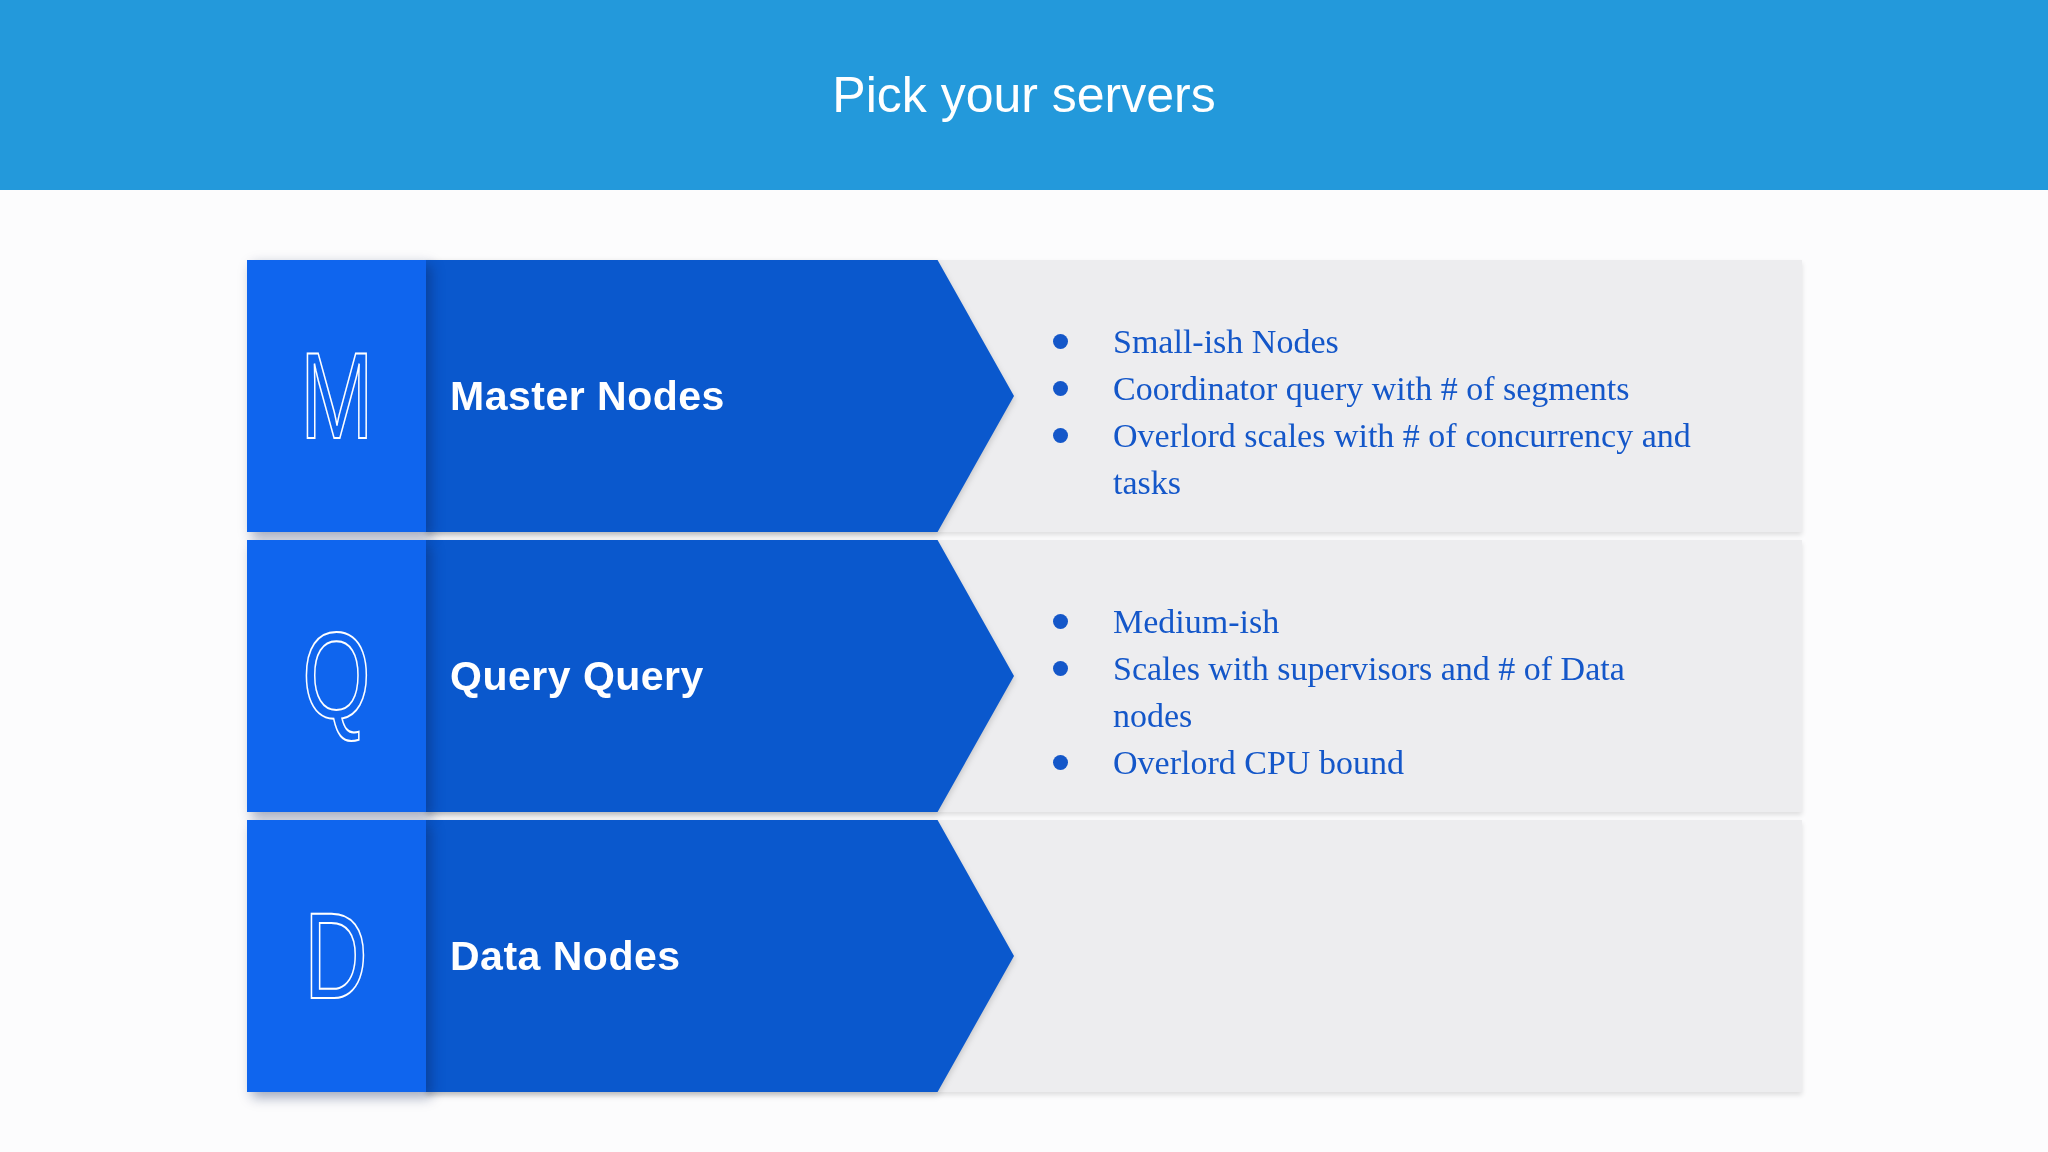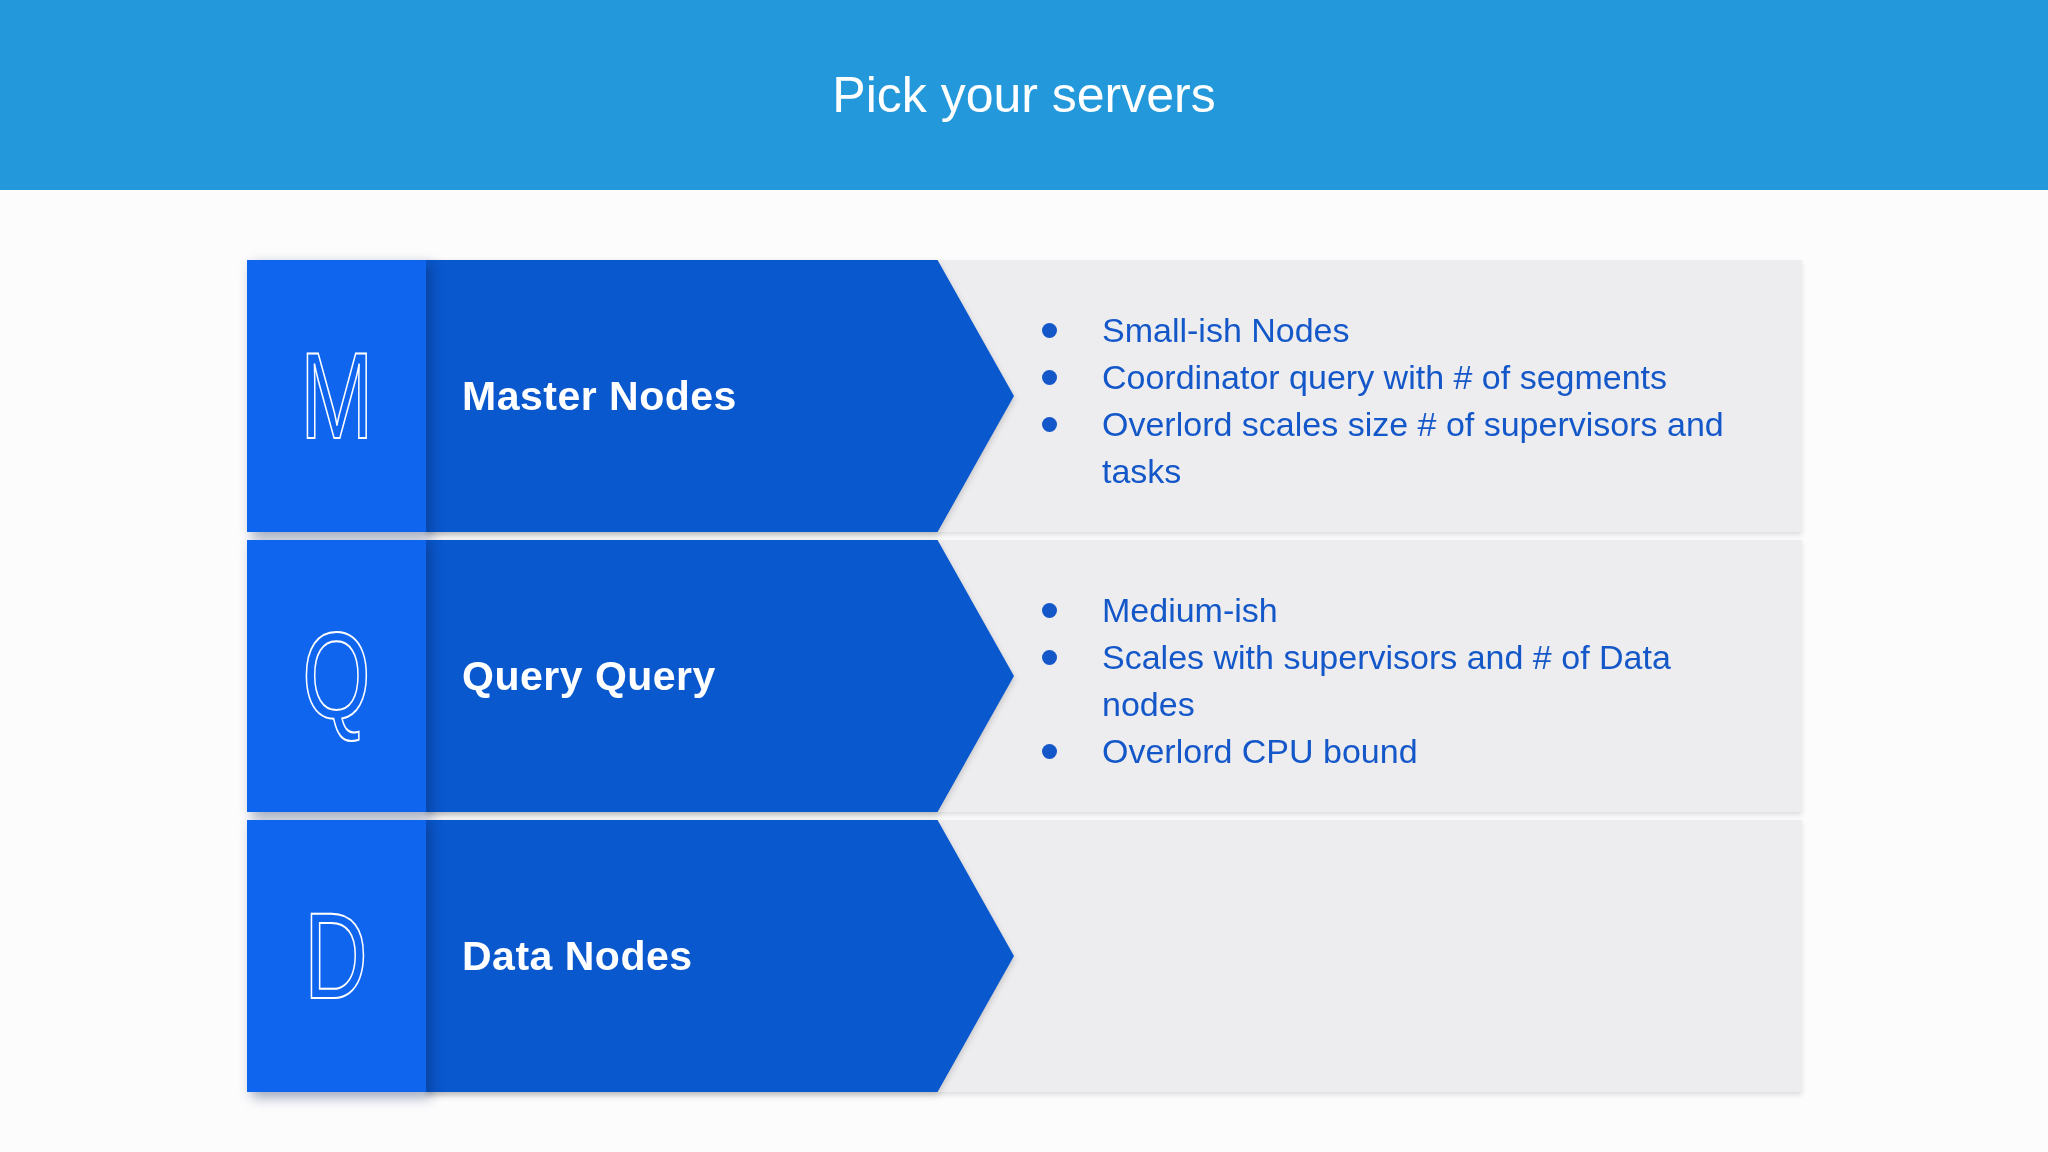--- a/index.html
+++ b/index.html
@@ -54,21 +54,21 @@
   .arrow-shape{
     width:100%;height:100%;
     background:var(--arrow);
     clip-path:polygon(0 0, 87% 0, 100% 50%, 87% 100%, 0 100%);
     display:flex;align-items:center;
   }
   .row-label{
     color:#fff;
     font-size:41px;
     font-weight:700;
-    padding-left:36px;
+    padding-left:24px;
     letter-spacing:0.5px;
     white-space:nowrap;
   }
 
   .letterbox{
     position:absolute;left:0;top:0;width:179px;height:272px;
     background:var(--letter-box);
     box-shadow:5px 5px 12px rgba(10,30,80,0.40);
     display:flex;align-items:center;justify-content:center;
     z-index:3;
@@ -79,22 +79,23 @@
     color:transparent;
     -webkit-text-stroke:2px #ffffff;
     transform:scaleX(0.72);
     font-weight:100;
   }
 
   .bullets{
     position:absolute;left:788px;top:50%;
     transform:translateY(-50%);
     width:760px;
-    margin:5px;padding:0;list-style:none;
+    margin:16px;padding:0;list-style:none;
     z-index:4;
+    font-family:Liberation Serif, serif;
   }
   .bullets li{
     position:relative;
     padding-left:62px;
     font-size:34px;
     line-height:47px;
     color:var(--bullet-text);
     white-space:pre-line;
   }
   .bullets li::before{
@@ -121,21 +122,21 @@
         <div class="arrow-shape">
           <span class="row-label">Master Nodes</span>
         </div>
       </div>
       <div class="letterbox">
         <span class="letter">M</span>
       </div>
       <ul class="bullets">
         <li>Small-ish Nodes</li>
         <li>Coordinator query with # of segments</li>
-        <li>Overlord scales size # of supervisors and
+        <li>Overlord scales with # of concurrency and
 tasks</li>
       </ul>
     </section>
 
     <section class="row">
       <div class="panel"></div>
       <div class="arrow">
         <div class="arrow-shape">
           <span class="row-label">Query Query</span>
         </div>

